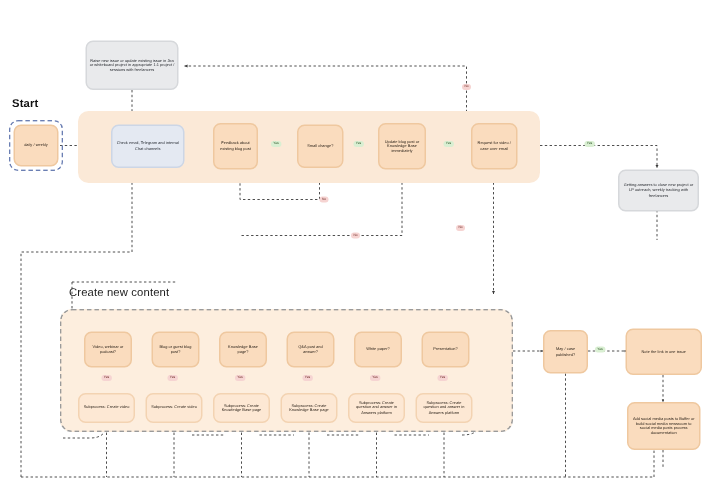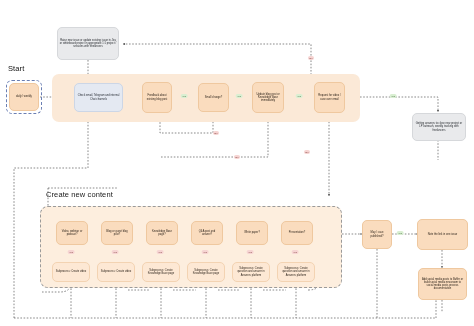--- a/index.html
+++ b/index.html
@@ -119,21 +119,21 @@
       <path d="M442,300 L442,312"></path>
     </g>
   </svg>
 
   <div class="band" style="left:52px;top:74px;width:308px;height:48px;"></div>
 
   <div class="subgraph" style="left:40px;top:206px;width:300px;height:80px;"></div>
 
   <div class="sg-title" style="left:46px;top:190px;">Create new content</div>
 
-  <div class="start-label" style="left:8px;top:64px;">Start</div>
+  <div class="start-label" style="left:8px;top:64px;font-weight:bold;">Start</div>
 
   <div class="start-box" style="left:6px;top:80px;width:36px;height:34px;"></div>
 
   <div class="node n-start" style="left:9px;top:83px;width:30px;height:28px;">daily / weekly</div>
 
   <div class="node n-gray" style="left:57px;top:27px;width:62px;height:33px;">Raise new issue or update existing issue in Jira or whiteboard project in appropriate 1:1 project / sessions with freelancers</div>
 
   <div class="node n-blue" style="left:74px;top:83px;width:49px;height:29px;">Check email, Telegram and internal Chat channels</div>
 
   <div class="node n-orange" style="left:142px;top:82px;width:30px;height:31px;">Feedback about existing blog post</div>

